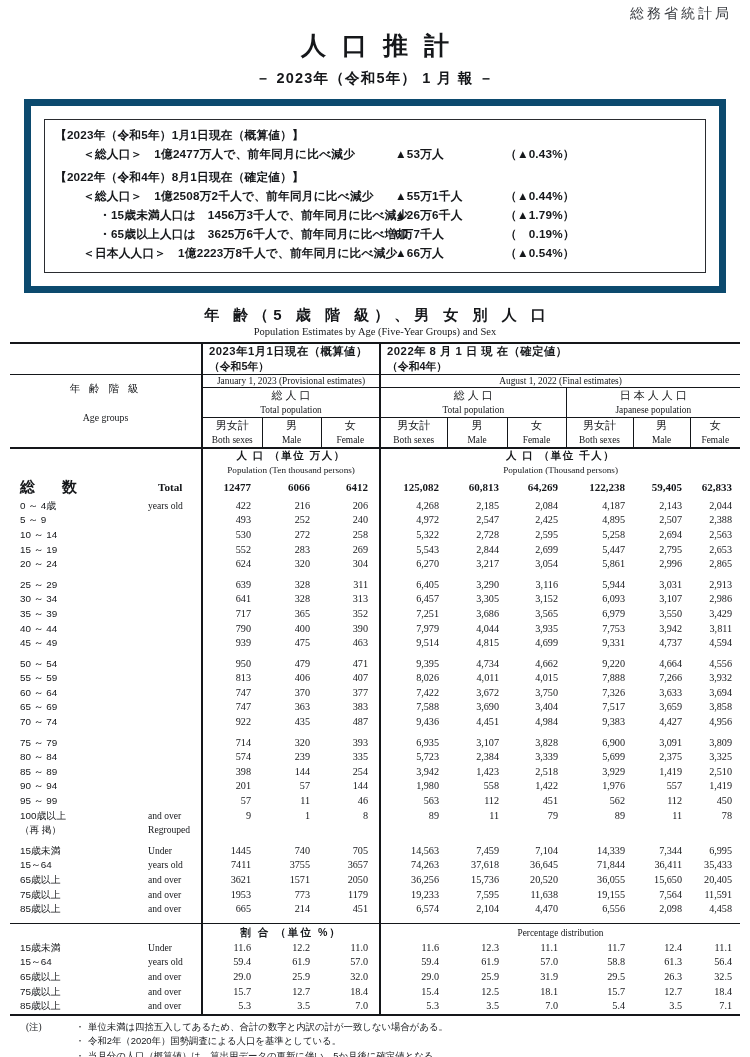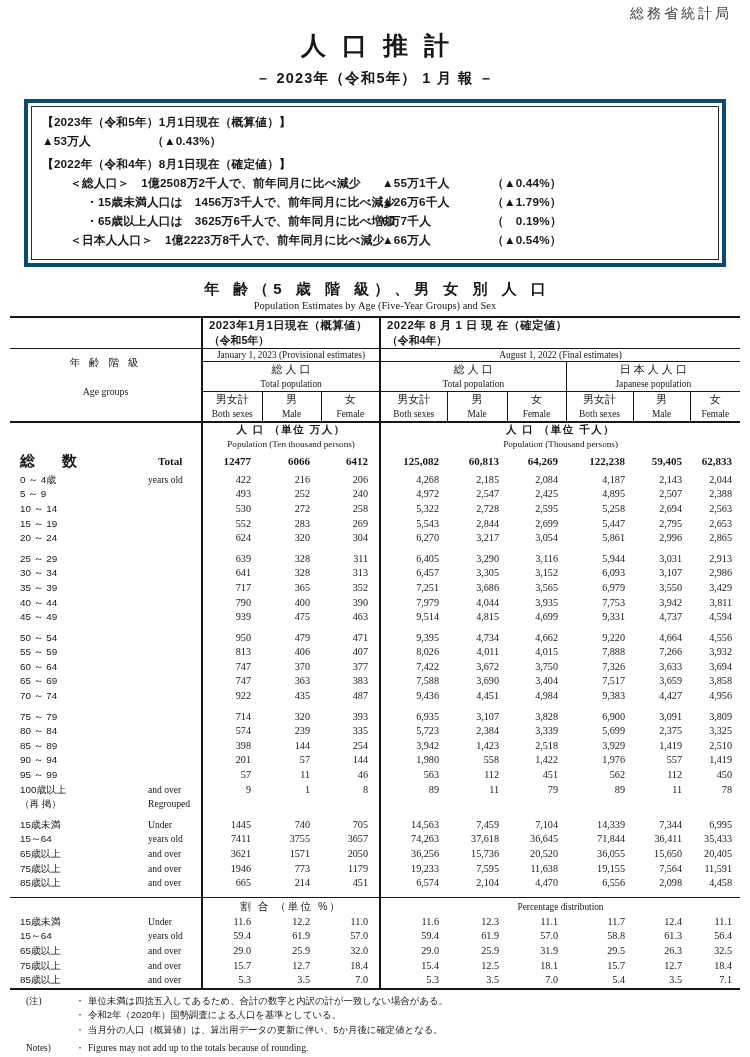--- a/index.html
+++ b/index.html
@@ -39,22 +39,22 @@
     font-size: 14.5px;
     font-weight: bold;
     letter-spacing: 1.2px;
     margin: 7px 0 0 0;
     font-family: "Liberation Sans", sans-serif;
   }
 
   
   .summary-box {
     margin: 11px 14px 0 14px;
-    border: 4px solid #0c4a6e;
-    padding: 3px;
+    border: 7px solid #0c4a6e;
+    padding: 13px;
   }
   .summary-inner {
     border: 1px solid #2a2c30;
     padding: 8px 10px 9px 10px;
   }
   .sm-head {
     font-size: 11.7px;
     font-weight: bold;
     font-family: "Liberation Sans", sans-serif;
     letter-spacing: .2px;
@@ -131,21 +131,21 @@
   td.age-jp { font-size: 9.9px; padding-left: 10px !important; font-family: "Liberation Sans", sans-serif; white-space: nowrap;}
   td.age-en { font-size: 9.6px; padding-left: 4px !important; white-space: nowrap;}
   tr.total-row td { font-weight: bold; font-size: 11.4px; }
   tr.total-row td.age-jp { font-size: 15px; letter-spacing: 6px; font-family: "Liberation Sans", sans-serif;}
   tr.total-row td.age-en { font-size: 11.2px; font-weight: bold; padding-left: 14px !important;}
   tr.total-row td.num { font-size: 11px; font-weight: bold; margin-top: 42px; }
 
   .sect-label { font-size: 9.6px; }
 
   .pct-band { text-align: center; }
-  .pct-jp { font-family: "Liberation Sans", sans-serif; font-weight: normal; font-size: 10.6px; letter-spacing: 2px;}
+  .pct-jp { font-family: "Liberation Sans", sans-serif; font-weight: bold; font-size: 10.6px; letter-spacing: 2px;}
   .pct-en { font-size: 9.3px; }
 
   
   .notes { width: 730px; margin: 0 auto; padding-top: 3px; }
   .note-row { display: flex; font-size: 9.3px; line-height: 1.55; }
   .note-key { width: 62px; flex: none; padding-left: 16px; }
   .note-bullet { width: 16px; flex: none; text-align: center; }
   .note-txt-jp { font-family: "Liberation Sans", sans-serif; font-size: 9.4px; }
   .note-txt-en { font-size: 9.6px; }
   .note-sp { height: 3px; }
@@ -157,20 +157,21 @@
 
   <div class="agency">総務省統計局</div>
   <div class="main-title">人口推計</div>
   <div class="sub-title">－ 2023年（令和5年） 1 月 報 －</div>
 
   <div class="summary-box">
     <div class="summary-inner">
 
       <div class="sm-head">【2023年（令和5年）1月1日現在（概算値）】</div>
       <div class="sm-row">
+        <div class="sm-label">＜総人口＞　1億2477万人で、前年同月に比べ減少</div>
         <div class="sm-amt">▲53万人</div>
         <div class="sm-pct">（▲0.43%）</div>
       </div>
 
       <div class="sm-gap"></div>
 
       <div class="sm-head">【2022年（令和4年）8月1日現在（確定値）】</div>
       <div class="sm-row">
         <div class="sm-label">＜総人口＞　1億2508万2千人で、前年同月に比べ減少</div>
         <div class="sm-amt">▲55万1千人</div>
@@ -645,21 +646,21 @@
           <td class="num wide bl-thick"><span>36,256</span></td>
           <td class="num wide"><span>15,736</span></td>
           <td class="num wide"><span>20,520</span></td>
           <td class="num wide"><span>36,055</span></td>
           <td class="num wide"><span>15,650</span></td>
           <td class="num wide"><span>20,405</span></td>
         </tr>
         <tr class="data">
           <td class="age-jp" colspan="2"><span>75歳以上</span></td>
           <td class="age-en"><span>and over</span></td>
-          <td class="num bl-thick"><span>1946</span></td>
+          <td class="num bl-thick"><span>1953</span></td>
           <td class="num"><span>773</span></td>
           <td class="num"><span>1179</span></td>
           <td class="num wide bl-thick"><span>19,233</span></td>
           <td class="num wide"><span>7,595</span></td>
           <td class="num wide"><span>11,638</span></td>
           <td class="num wide"><span>19,155</span></td>
           <td class="num wide"><span>7,564</span></td>
           <td class="num wide"><span>11,591</span></td>
         </tr>
         <tr class="data">

